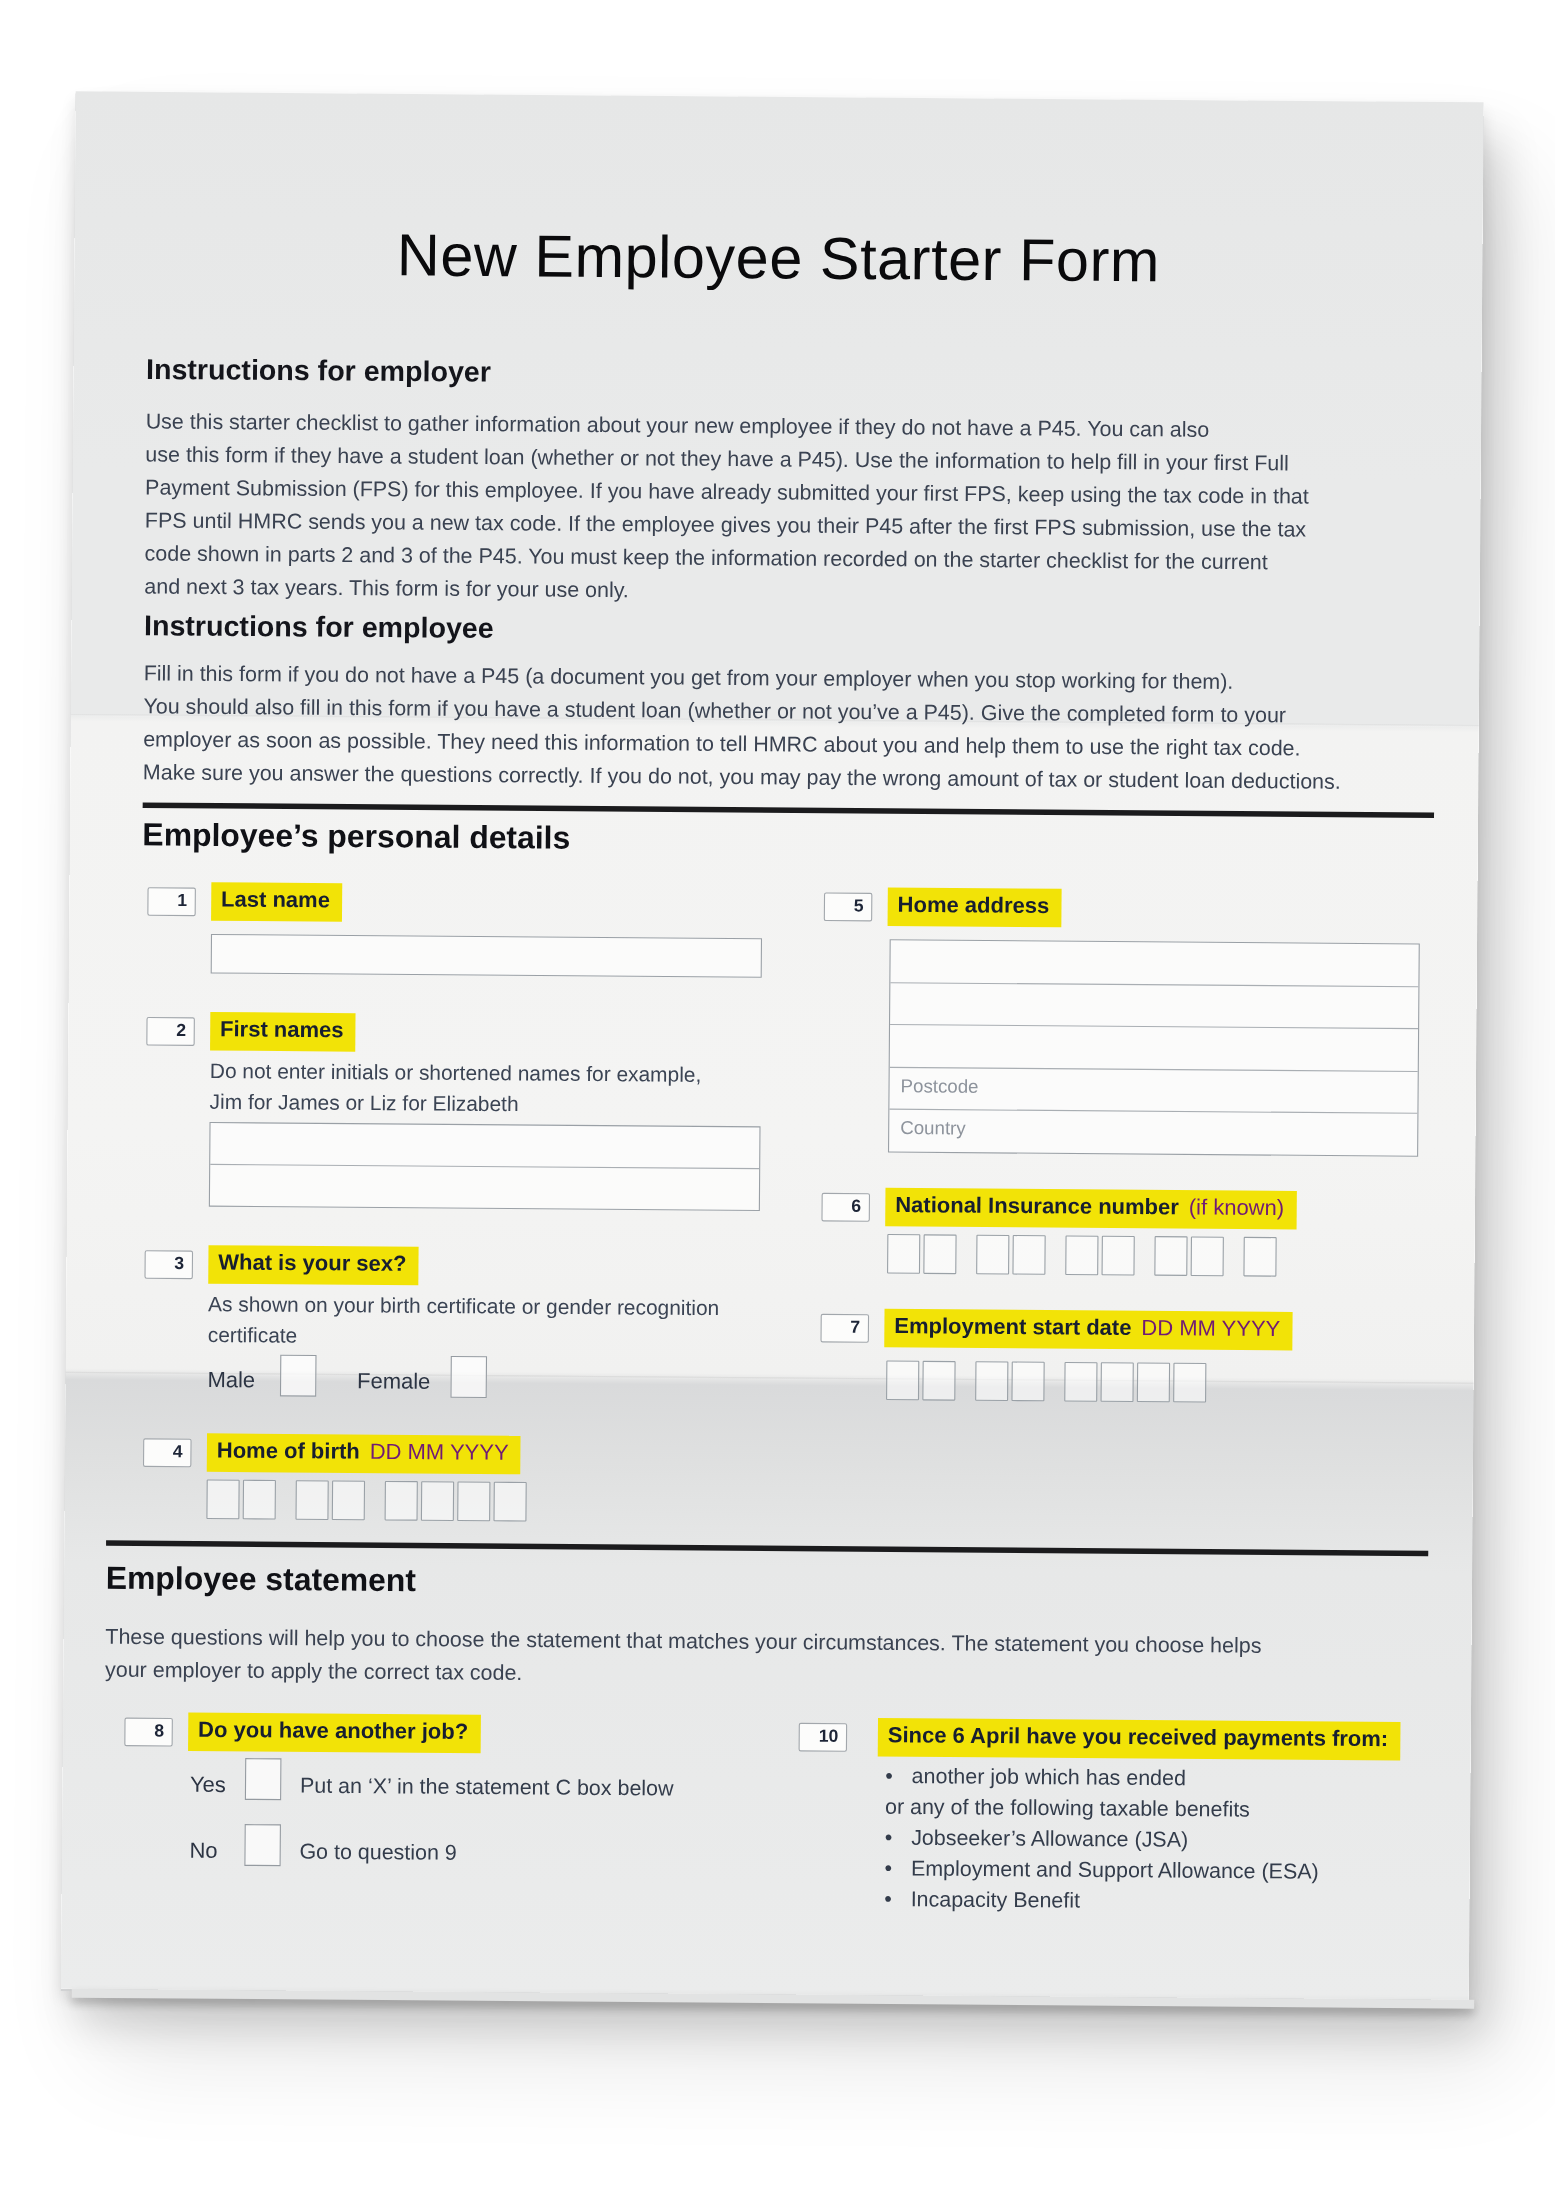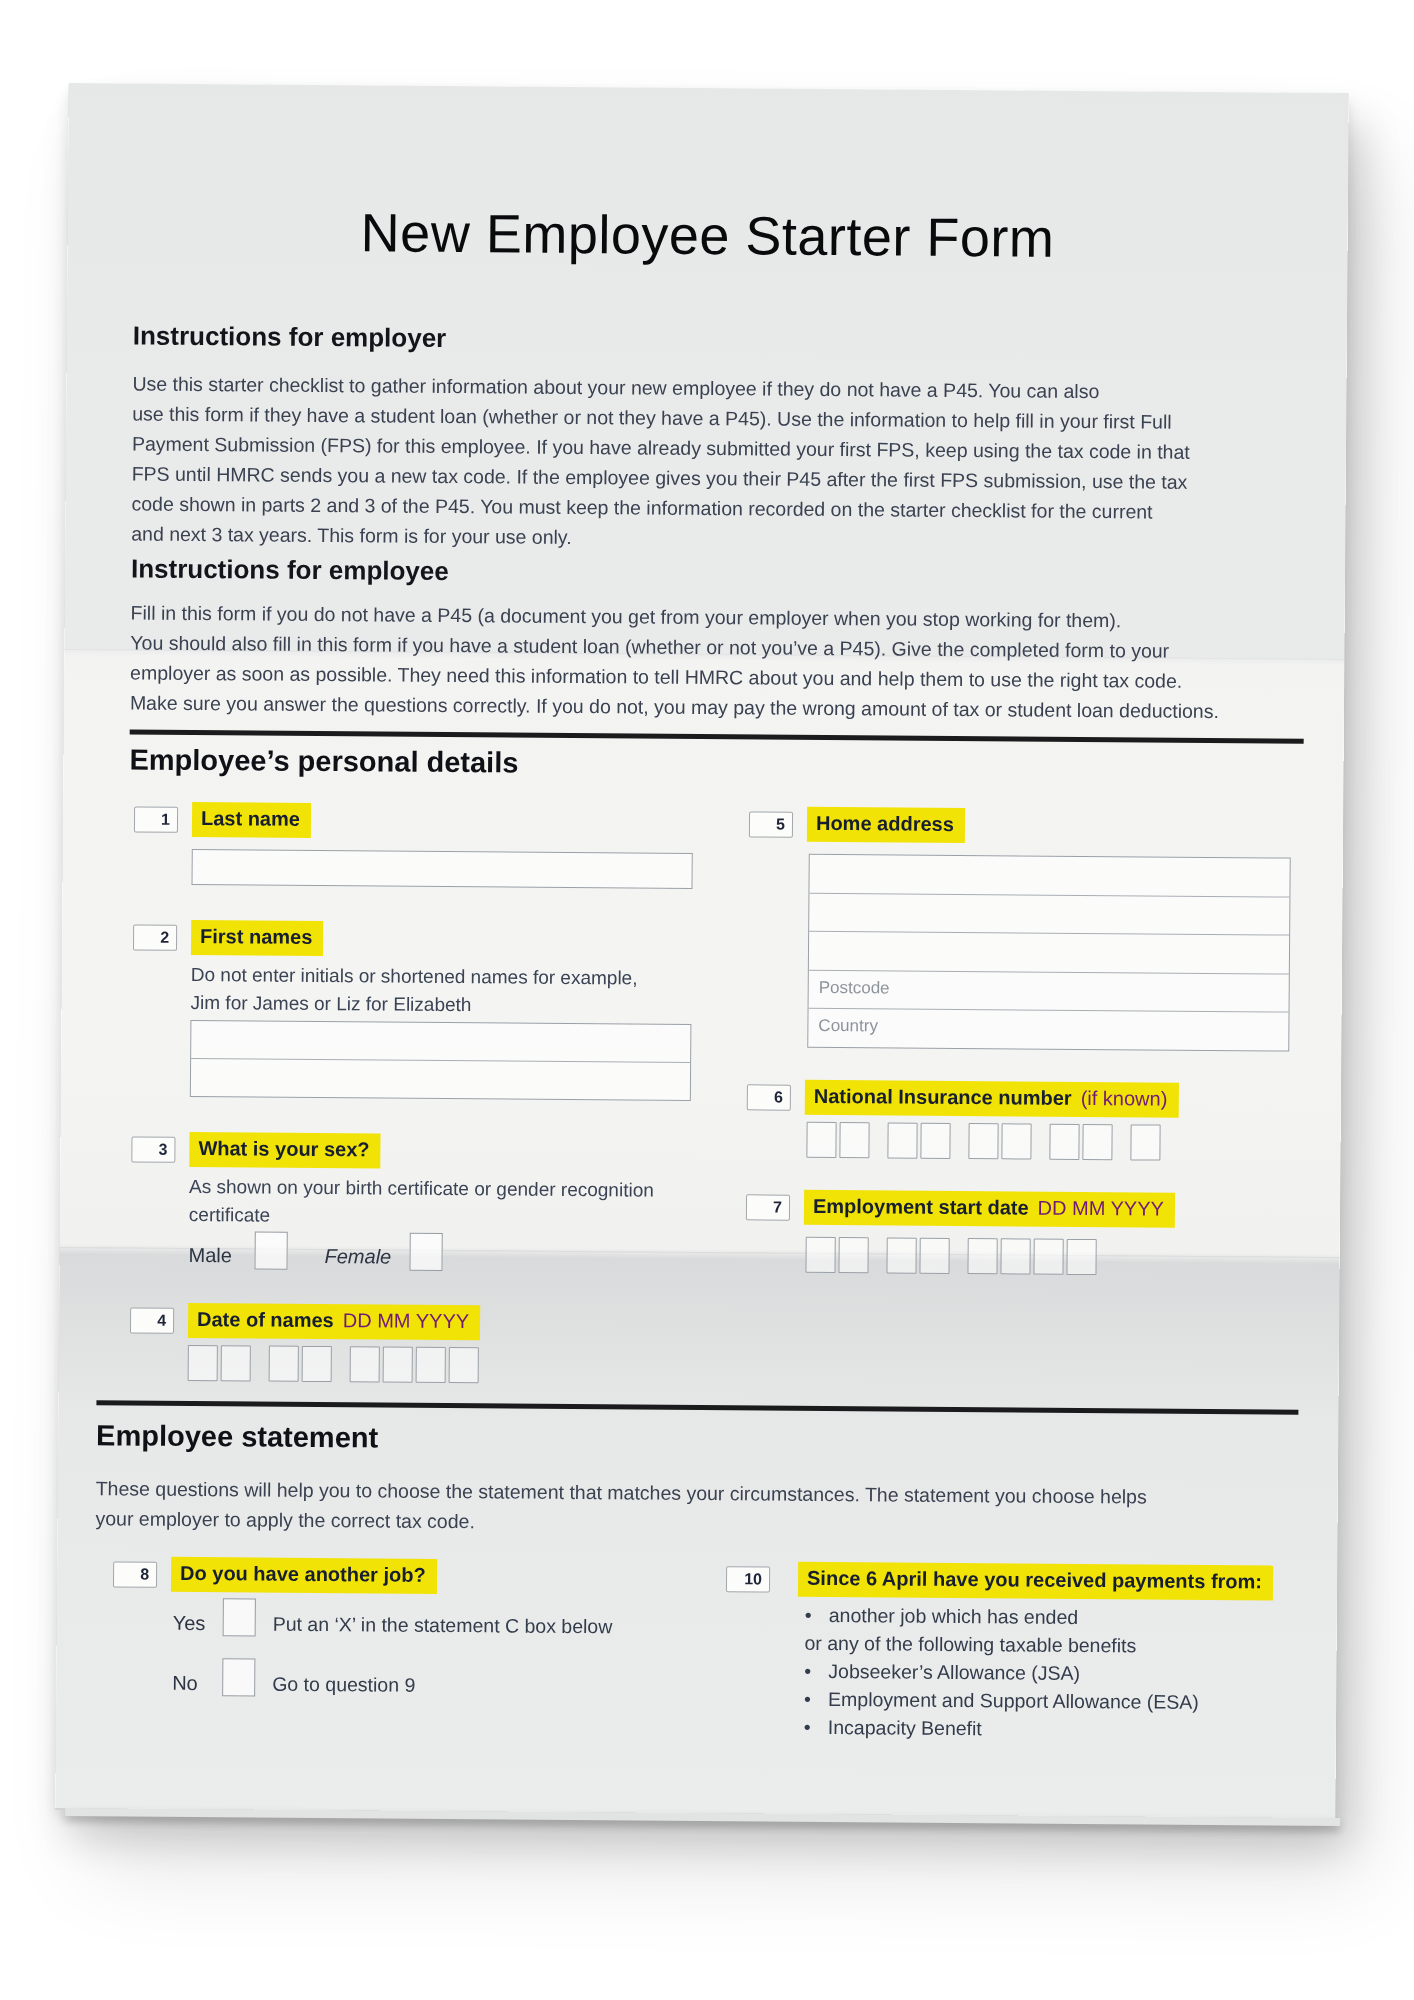--- a/index.html
+++ b/index.html
@@ -158,21 +158,21 @@
     <div class="abs fieldrow" style="left:71px;top:1048px;">
       <div class="numbox">3</div>
       <div class="hl">What is your sex?</div>
     </div>
     <div class="abs hint" style="left:129px;top:1089px;">
       <div>As shown on your birth certificate or gender recognition</div>
       <div>certificate</div>
     </div>
     <div class="abs opt-label" style="left:129px;top:1160px;">Male</div>
     <div class="abs cb" style="left:195px;top:1147px;"></div>
-    <div class="abs opt-label" style="left:265px;top:1160px;font-style:italic;">Female</div>
+    <div class="abs opt-label" style="left:265px;top:1160px;">Female</div>
     <div class="abs cb" style="left:350px;top:1147px;"></div>
 
     <div class="abs fieldrow" style="left:686px;top:1101px;">
       <div class="numbox">7</div>
       <div class="hl">
         <span>Employment start date</span><span class="fmt">DD MM YYYY</span>
       </div>
     </div>
     <div class="abs sqrow" style="left:746px;top:1148px;">
       <div class="grp">
@@ -187,21 +187,21 @@
           <div class="sq"></div>
           <div class="sq"></div>
           <div class="sq"></div>
           <div class="sq"></div>
         </div>
     </div>
 
     <div class="abs fieldrow" style="left:71px;top:1219px;">
       <div class="numbox">4</div>
       <div class="hl">
-        <span>Date of names</span><span class="fmt">DD MM YYYY</span>
+        <span>Home of birth</span><span class="fmt">DD MM YYYY</span>
       </div>
     </div>
     <div class="abs sqrow" style="left:129px;top:1261px;">
       <div class="grp">
           <div class="sq"></div>
           <div class="sq"></div>
         </div>
       <div class="grp">
           <div class="sq"></div>
           <div class="sq"></div>

